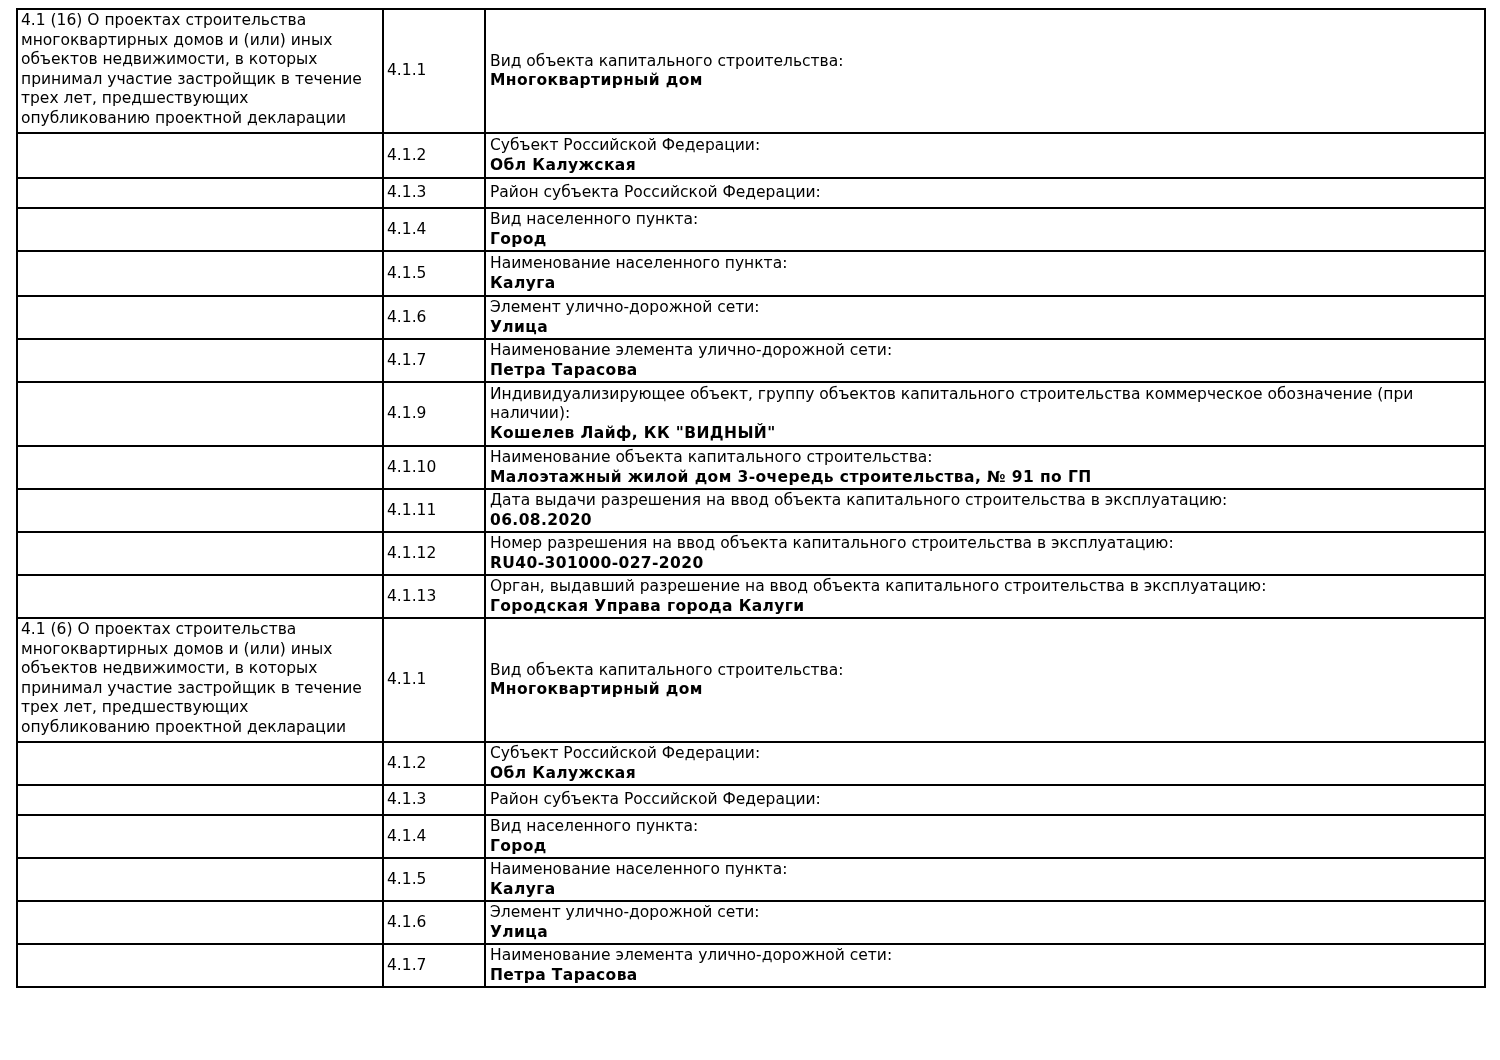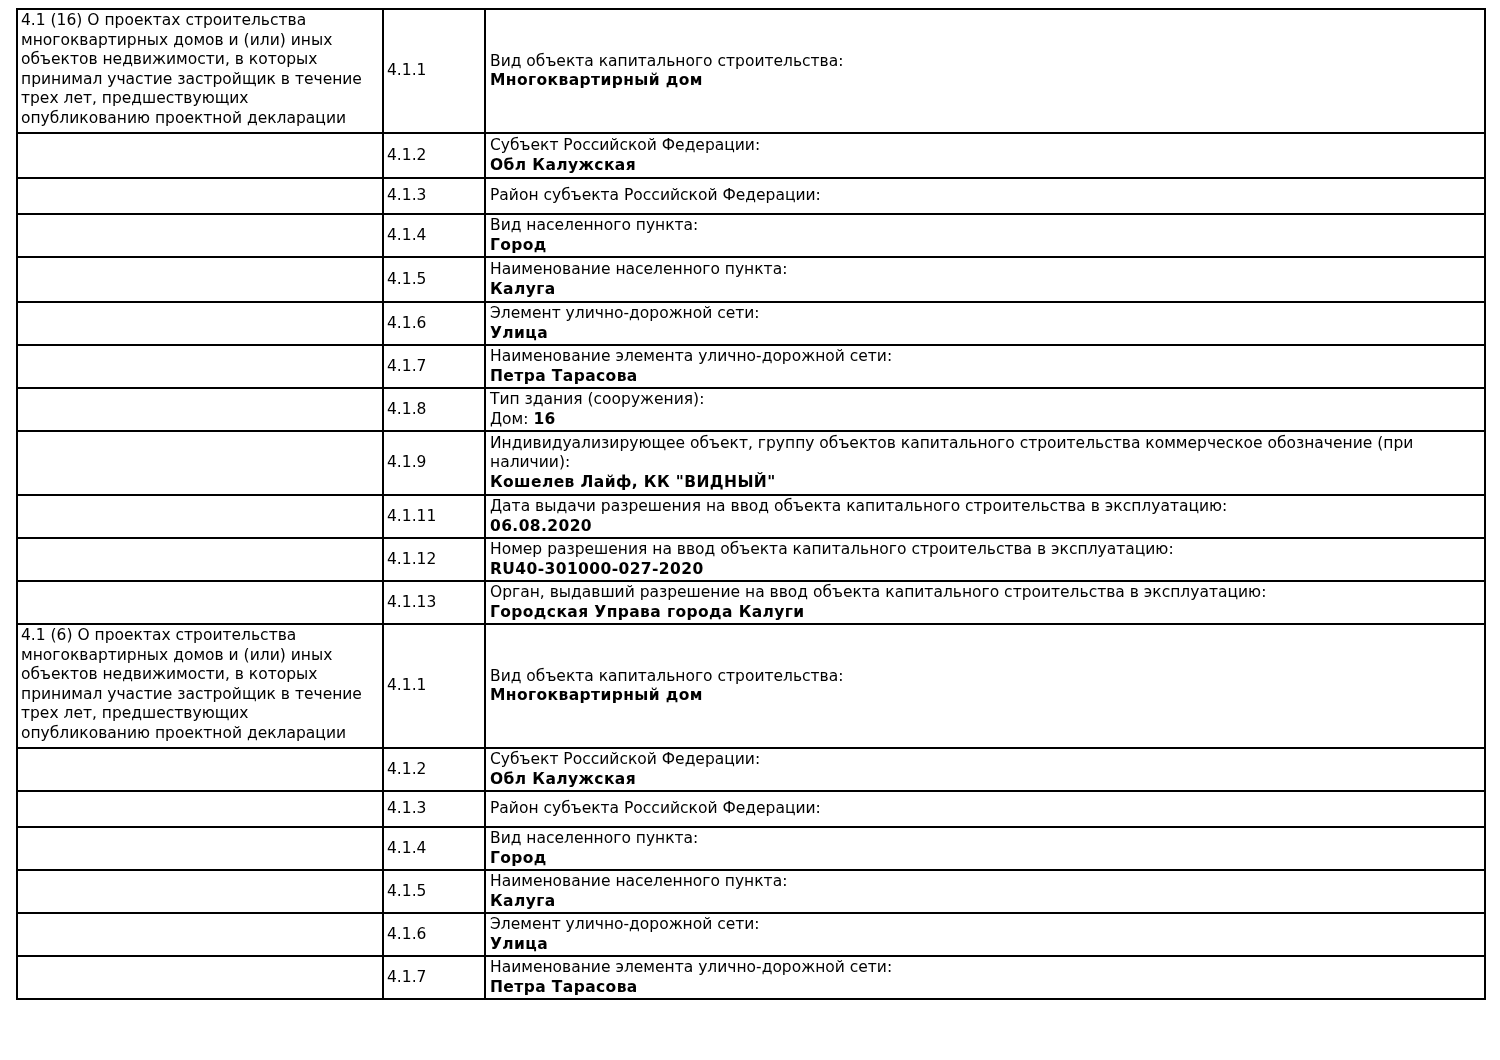--- a/index.html
+++ b/index.html
@@ -55,21 +55,21 @@
   }
   .val .pfx {
     font-weight: normal;
     letter-spacing: normal;
   }
   
   tr.h124 { height: 124px; }
   tr.h64  { height: 64px;  }
   tr.h45  { height: 45px;  }
   tr.h44  { height: 40px;  }
-  tr.h25  { height: 36px;  }
+  tr.h25  { height: 30px;  }
 </style>
 </head>
 <body>
 
 <div class="page">
   <table class="decl">
     <colgroup>
         <col class="c1">
         <col class="c2">
         <col class="c3">
@@ -148,42 +148,42 @@
         <td class="c1"></td>
         <td class="c2">
           <div>4.1.7</div>
         </td>
         <td class="c3">
           <div class="lbl">Наименование элемента улично-дорожной сети:</div>
           <div class="val"><span class="pfx"></span><span>Петра Тарасова</span></div>
         </td>
       </tr>
 
-      <tr class="h44">
-        <td class="c1"></td>
-        <td class="c2">
-          <div>4.1.8</div>
-        </td>
-        <td class="c3">
-          <div class="lbl">Тип здания (сооружения):</div>
-          <div class="val"><span class="pfx">Дом: </span><span>16</span></div>
-        </td>
-      </tr>
 
       <tr class="h64">
         <td class="c1"></td>
         <td class="c2">
           <div>4.1.9</div>
         </td>
         <td class="c3">
           <div class="lbl">Индивидуализирующее объект, группу объектов капитального строительства коммерческое обозначение (при наличии):</div>
           <div class="val"><span class="pfx"></span><span>Кошелев Лайф, КК "ВИДНЫЙ"</span></div>
         </td>
       </tr>
 
+      <tr class="h44">
+        <td class="c1"></td>
+        <td class="c2">
+          <div>4.1.10</div>
+        </td>
+        <td class="c3">
+          <div class="lbl">Наименование объекта капитального строительства:</div>
+          <div class="val"><span class="pfx"></span><span>Малоэтажный жилой дом 3-очередь строительства, № 91 по ГП</span></div>
+        </td>
+      </tr>
 
       <tr class="h44">
         <td class="c1"></td>
         <td class="c2">
           <div>4.1.11</div>
         </td>
         <td class="c3">
           <div class="lbl">Дата выдачи разрешения на ввод объекта капитального строительства в эксплуатацию:</div>
           <div class="val"><span class="pfx"></span><span>06.08.2020</span></div>
         </td>

